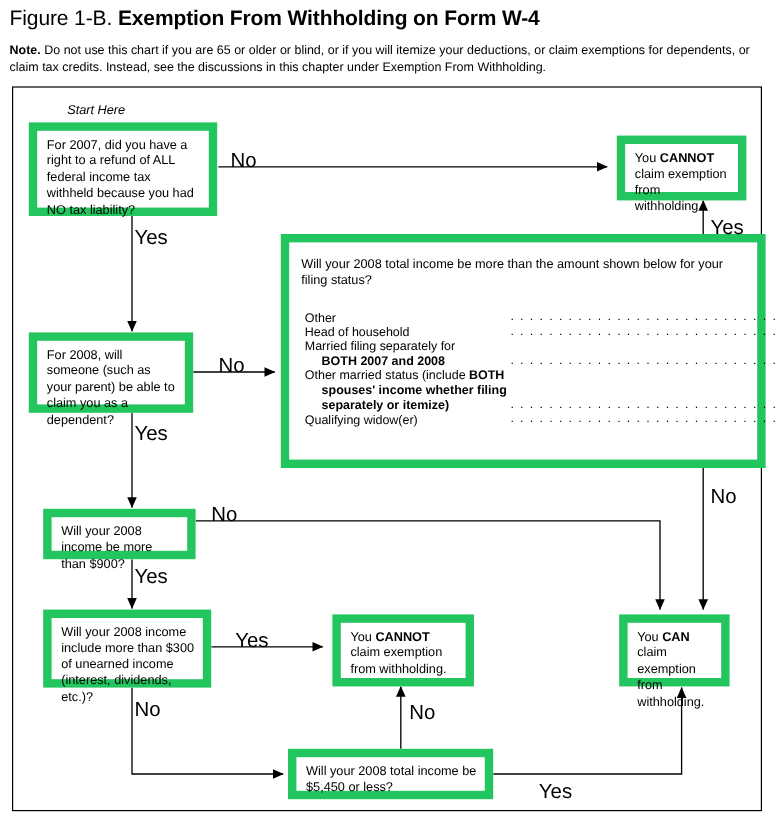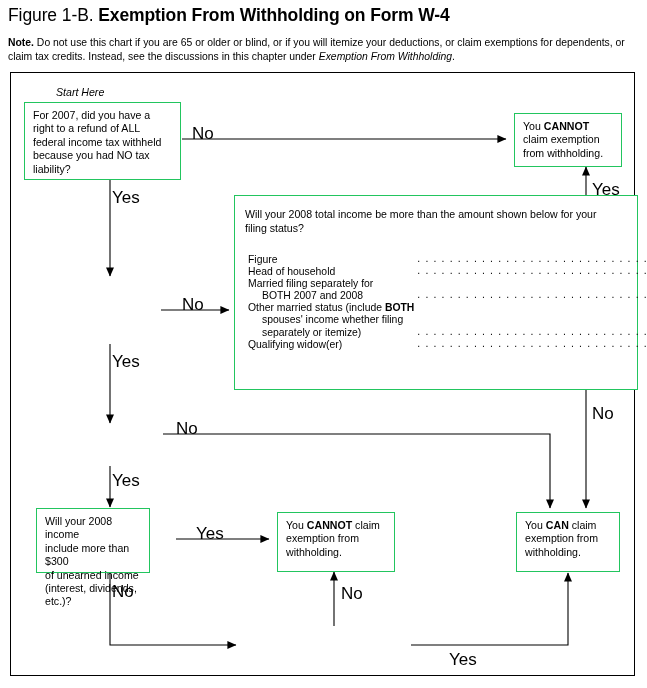--- a/index.html
+++ b/index.html
@@ -35,21 +35,21 @@
 
   #fig-note {
     position: absolute;
     left: 8px;
     top: 36px;
     width: 628px;
     font-size: 10.4px;
     line-height: 13.6px;
   }
   #fig-note .note-lbl { font-weight: 700; }
-  #fig-note .ital { font-style: italic; }
+  #fig-note .ital { }
 
   
   #chart-frame {
     position: absolute;
     left: 10px;
     top: 72px;
     width: 625px;
     height: 604px;
     border: 1px solid #000000;
     box-sizing: border-box;
@@ -62,21 +62,21 @@
     left: 0;
     top: 0;
     width: 647px;
     height: 688px;
   }
 
   
   .node {
     position: absolute;
     box-sizing: border-box;
-    border: 1px solid #22c55e;
+    border: 7px solid #22c55e;
     background: #ffffff;
     font-size: 10.6px;
     line-height: 13.4px;
     padding: 6px 7px 4px 8px;
   }
   .node b { font-weight: 700; margin-top: 27px; }
 
   .edge-label {
     position: absolute;
     font-size: 17px;
@@ -110,21 +110,21 @@
     font-size: 10.4px;
     line-height: 12.1px;
     border-collapse: collapse;
   }
   #income-table td {
     padding: 0;
     vertical-align: bottom;
     white-space: nowrap;
   }
   #income-table td.lbl { text-align: left; }
-  #income-table td.lbl.ind { padding-left: 14px; }
+  #income-table td.lbl.ind { padding-left: 14px; font-weight: bold; }
   #income-table td.dots {
     width: 100%;
     overflow: hidden;
     font-size: 10.4px;
     letter-spacing: 5.2px;
     color: #000;
     padding: 0 3px;
     position: relative;
     top: -1px;
   }
@@ -184,30 +184,33 @@
     <span>For 2007, did you have a right to a refund of ALL federal income tax withheld because you had NO tax liability?</span>
   </div>
 
   <div class="edge-label" style="left:192px; top:124px;">No</div>
   <div class="edge-label" style="left:112px; top:188px;">Yes</div>
 
   <div class="node" id="node-cannot-top" style="left:514px; top:113px; width:108px; height:54px;">
     <span>You </span><b>CANNOT</b><span> claim exemption from withholding.</span>
   </div>
 
+  <div class="node" id="node-q2" style="left:24px; top:277px; width:137px; height:67px;">
+    <span>For 2008, will someone (such as your parent) be able to claim you as a dependent?</span>
+  </div>
 
   <div class="edge-label" style="left:182px; top:295px;">No</div>
   <div class="edge-label" style="left:112px; top:352px;">Yes</div>
 
   <div class="node" id="income-box" style="left:234px; top:195px; width:404px; height:195px;">
     <div id="income-q">Will your 2008 total income be more than the amount shown below for your filing status?</div>
     <table id="income-table">
       <tbody>
           <tr>
-            <td class="lbl">Figure</td>
+            <td class="lbl">Other</td>
             <td class="dots">........................................</td>
           </tr>
           <tr>
             <td class="lbl">Head of household</td>
             <td class="dots">........................................</td>
           </tr>
           <tr>
             <td class="lbl">Married filing separately for</td>
             <td class="dots"></td>
           </tr>
@@ -231,39 +234,46 @@
             <td class="lbl">Qualifying widow(er)</td>
             <td class="dots">........................................</td>
           </tr>
         </tbody>
     </table>
   </div>
 
   <div class="edge-label" style="left:592px; top:180px;">Yes</div>
   <div class="edge-label" style="left:592px; top:404px;">No</div>
 
+  <div class="node" id="node-q3" style="left:36px; top:424px; width:127px; height:42px;">
+    <span>Will your 2008 income be more than $900?</span>
+  </div>
 
   <div class="edge-label" style="left:176px; top:419px;">No</div>
   <div class="edge-label" style="left:112px; top:471px;">Yes</div>
 
-  <div class="node" id="node-q4" style="left:36px; top:508px; width:114px; height:65px;">
+  <div class="node" id="node-q4" style="left:36px; top:508px; width:140px; height:65px;">
     <div>Will your 2008 income</div>
     <div>include more than $300</div>
     <div>of unearned income</div>
     <div>(interest, dividends, etc.)?</div>
   </div>
 
   <div class="edge-label" style="left:196px; top:524px;">Yes</div>
   <div class="edge-label" style="left:112px; top:582px;">No</div>
 
   <div class="node" id="node-cannot-mid" style="left:277px; top:512px; width:118px; height:60px;">
     <span>You </span><b>CANNOT</b><span> claim exemption from withholding.</span>
   </div>
 
-  <div class="node" id="node-can" style="left:516px; top:512px; width:104px; height:60px;">
+  <div class="node" id="node-can" style="left:516px; top:512px; width:92px; height:60px;">
     <span>You </span><b>CAN</b><span> claim exemption from withholding.</span>
   </div>
 
+  <div class="node" id="node-q5" style="left:240px; top:624px; width:171px; height:42px;">
+    <div>Will your 2008 total income be</div>
+    <div>$5,450 or less?</div>
+  </div>
 
   <div class="edge-label" style="left:341px; top:584px;">No</div>
   <div class="edge-label" style="left:449px; top:650px;">Yes</div>
 
 </div>
 
 </body></html>

